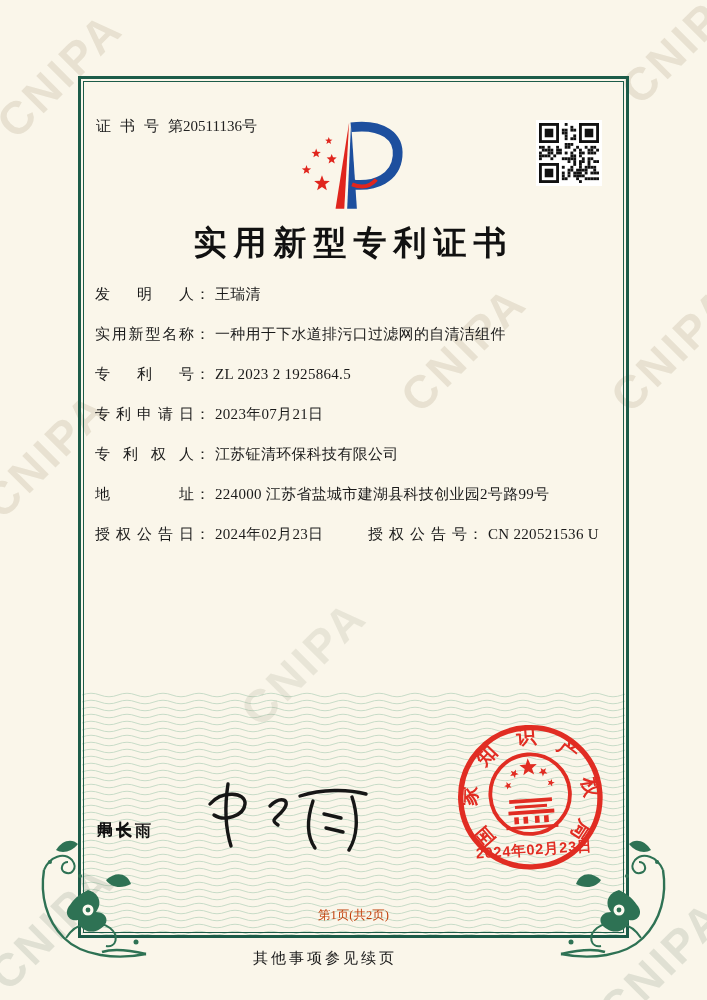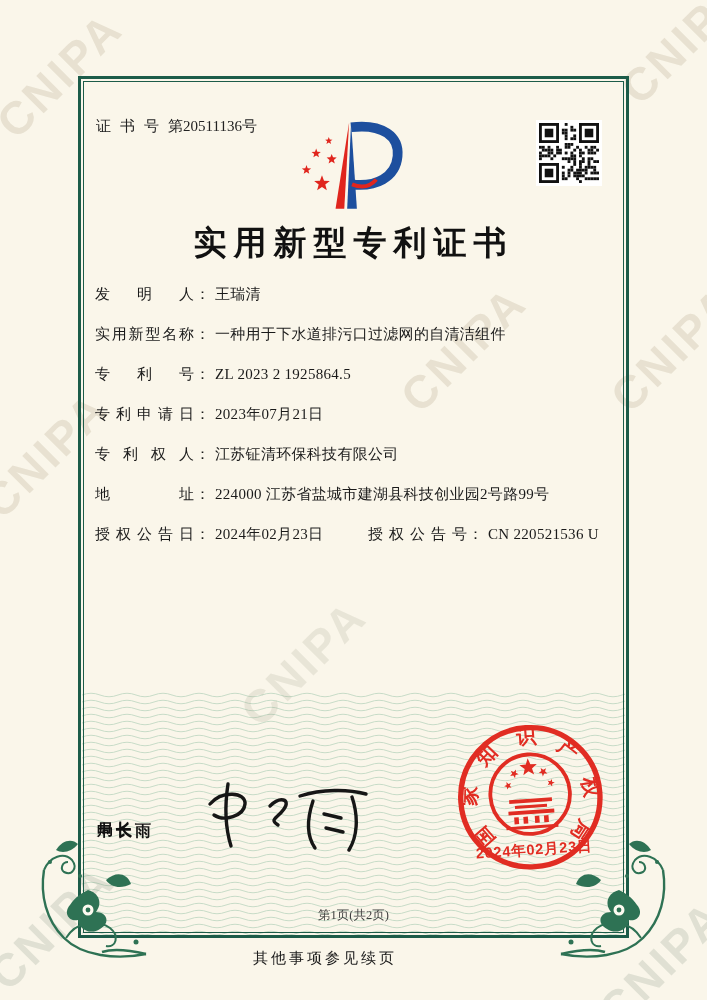--- a/index.html
+++ b/index.html
@@ -81,21 +81,21 @@
     font-size:19px; font-weight:bold; fill:#e1251b; letter-spacing:1px;
     font-family:"Liberation Sans","DejaVu Sans",sans-serif;
   }
   
   .flourish { position:absolute; width:155px; height:155px; z-index:4; }
   .fl-left  { left:36px;  top:810px; }
   .fl-right { left:516px; top:810px; transform:scaleX(-1); }
   
   .page-info {
     position:absolute; left:78px; top:907px; width:551px; z-index:3;
-    text-align:center; font-size:12.5px; color:#404040;
+    text-align:center; font-size:12.5px; color:#c2410c;
   }
   .footer-note {
     position:absolute; left:0; top:949px; width:650px; z-index:3;
     text-align:center; font-size:15px; letter-spacing:3px; color:#1a1a1a;
   }
 </style>
 </head>
 <body>
 
 <div class="page">

